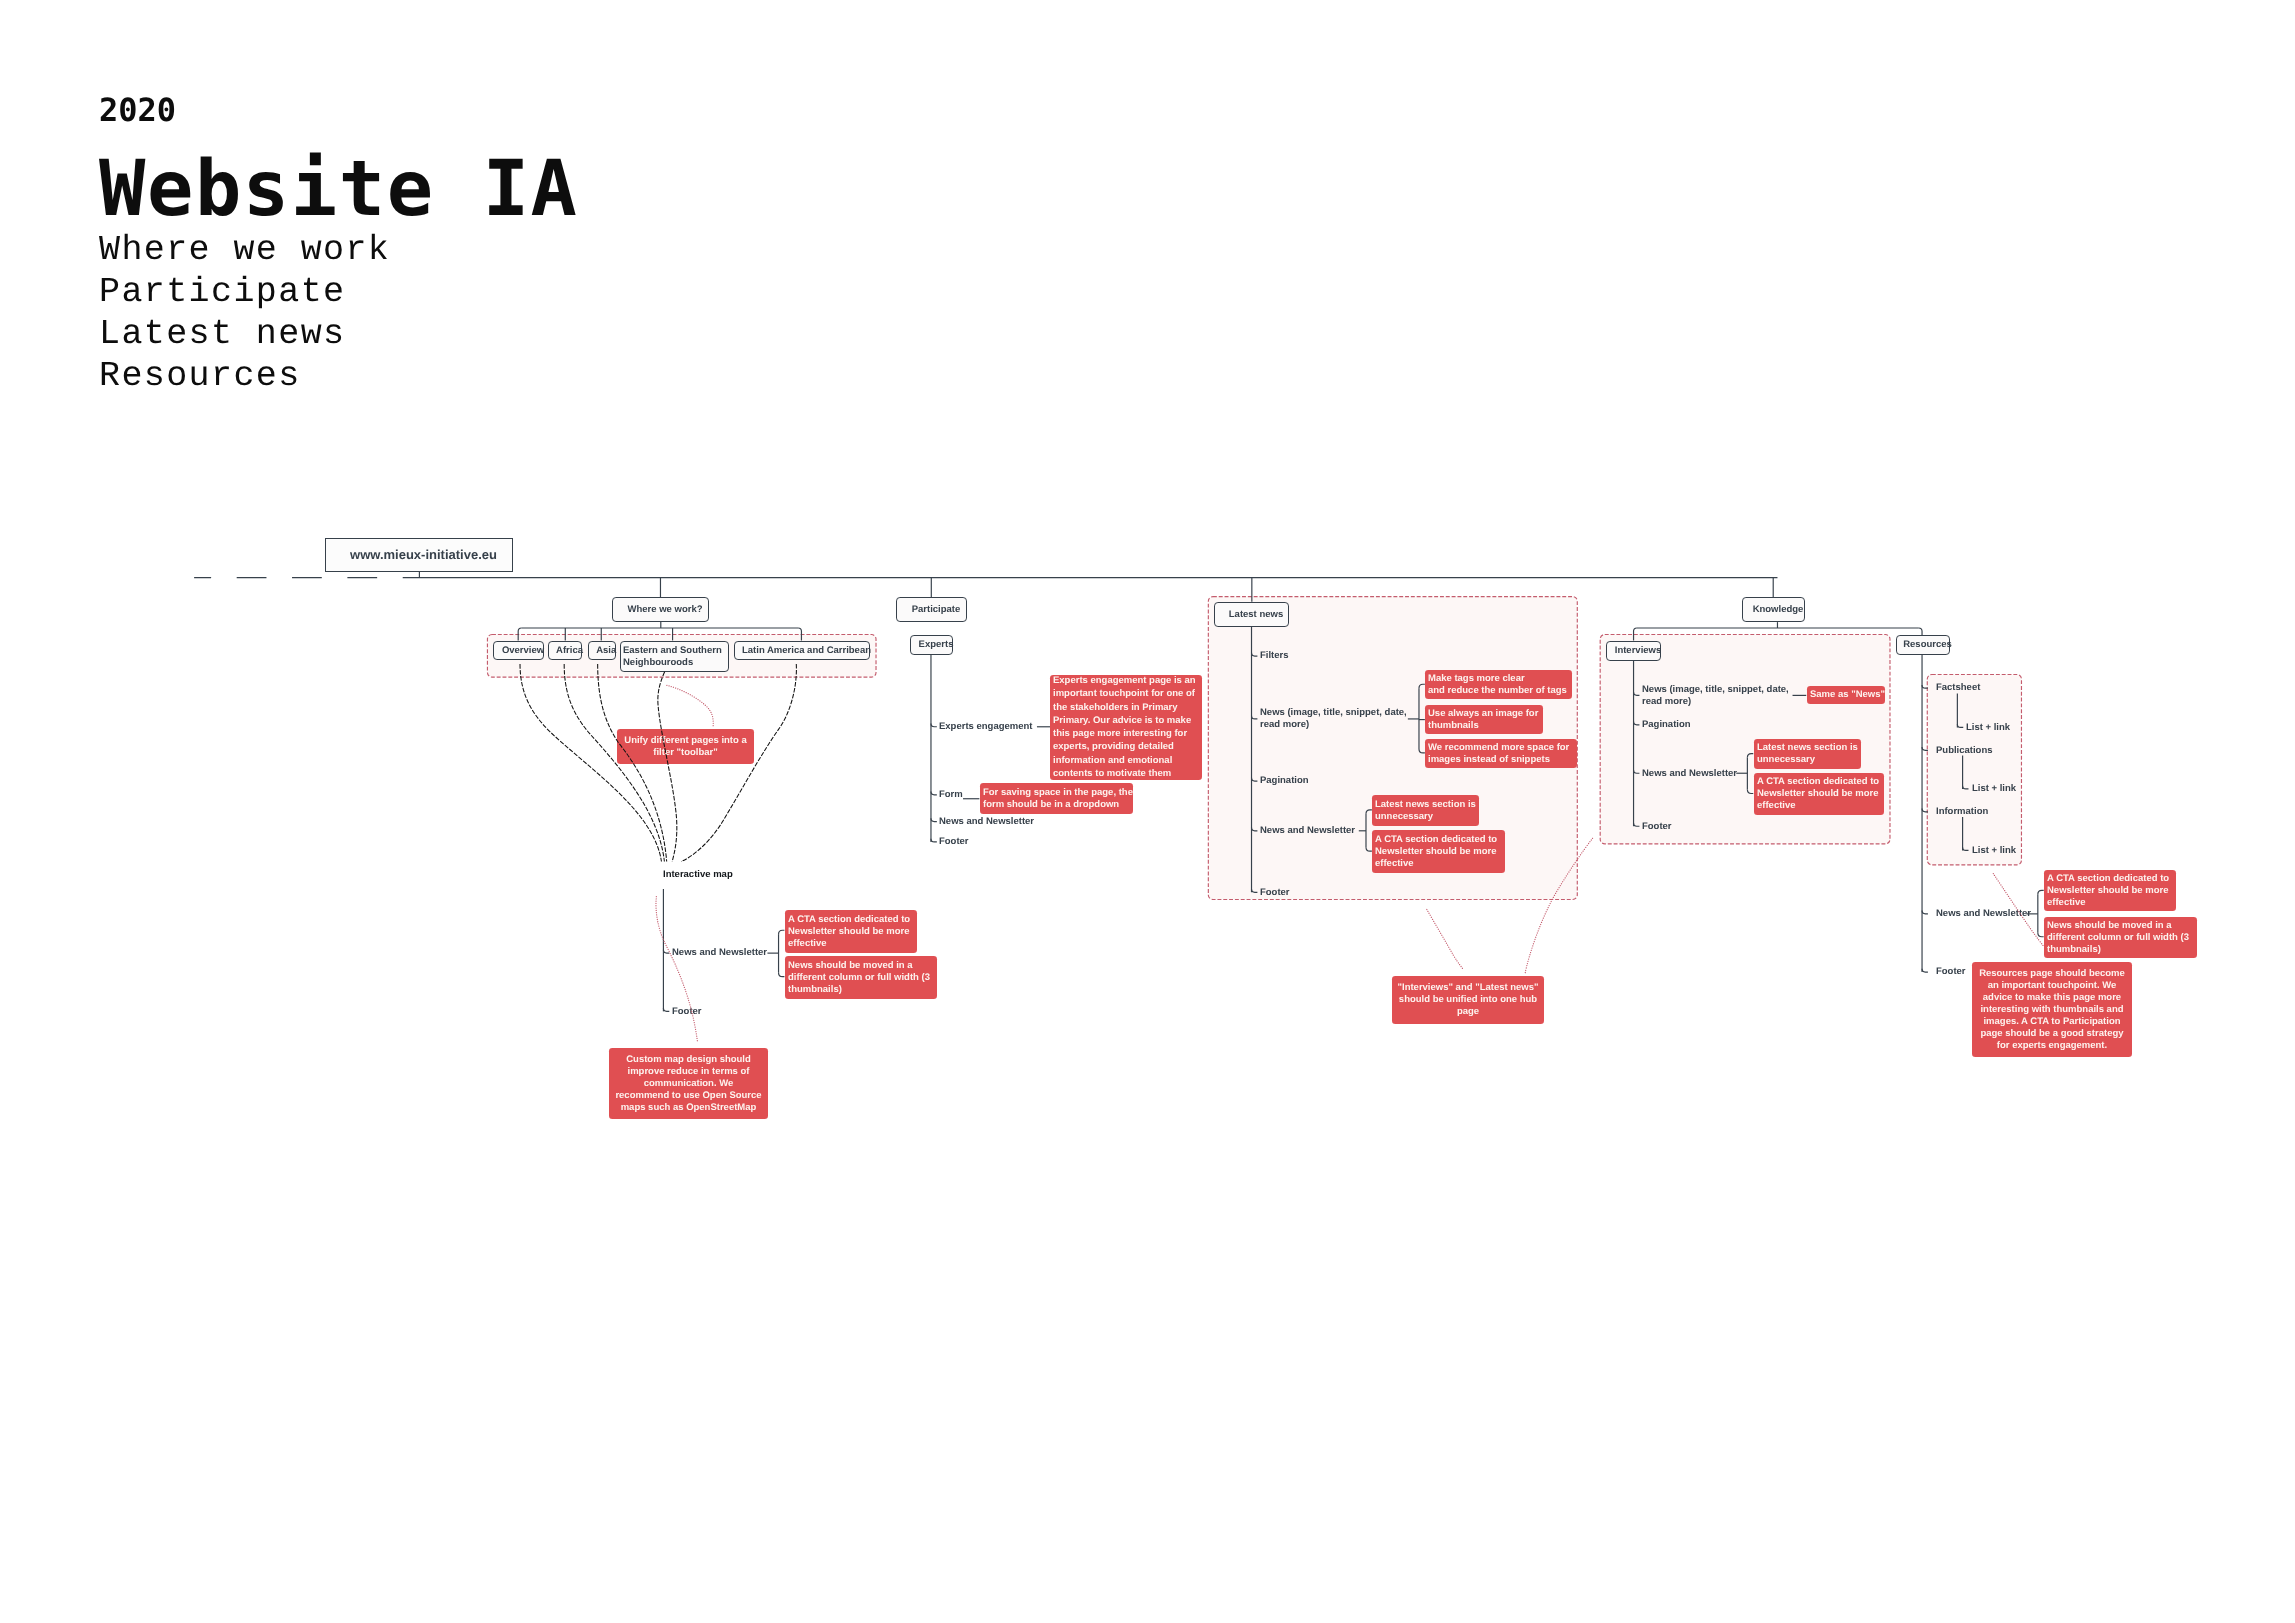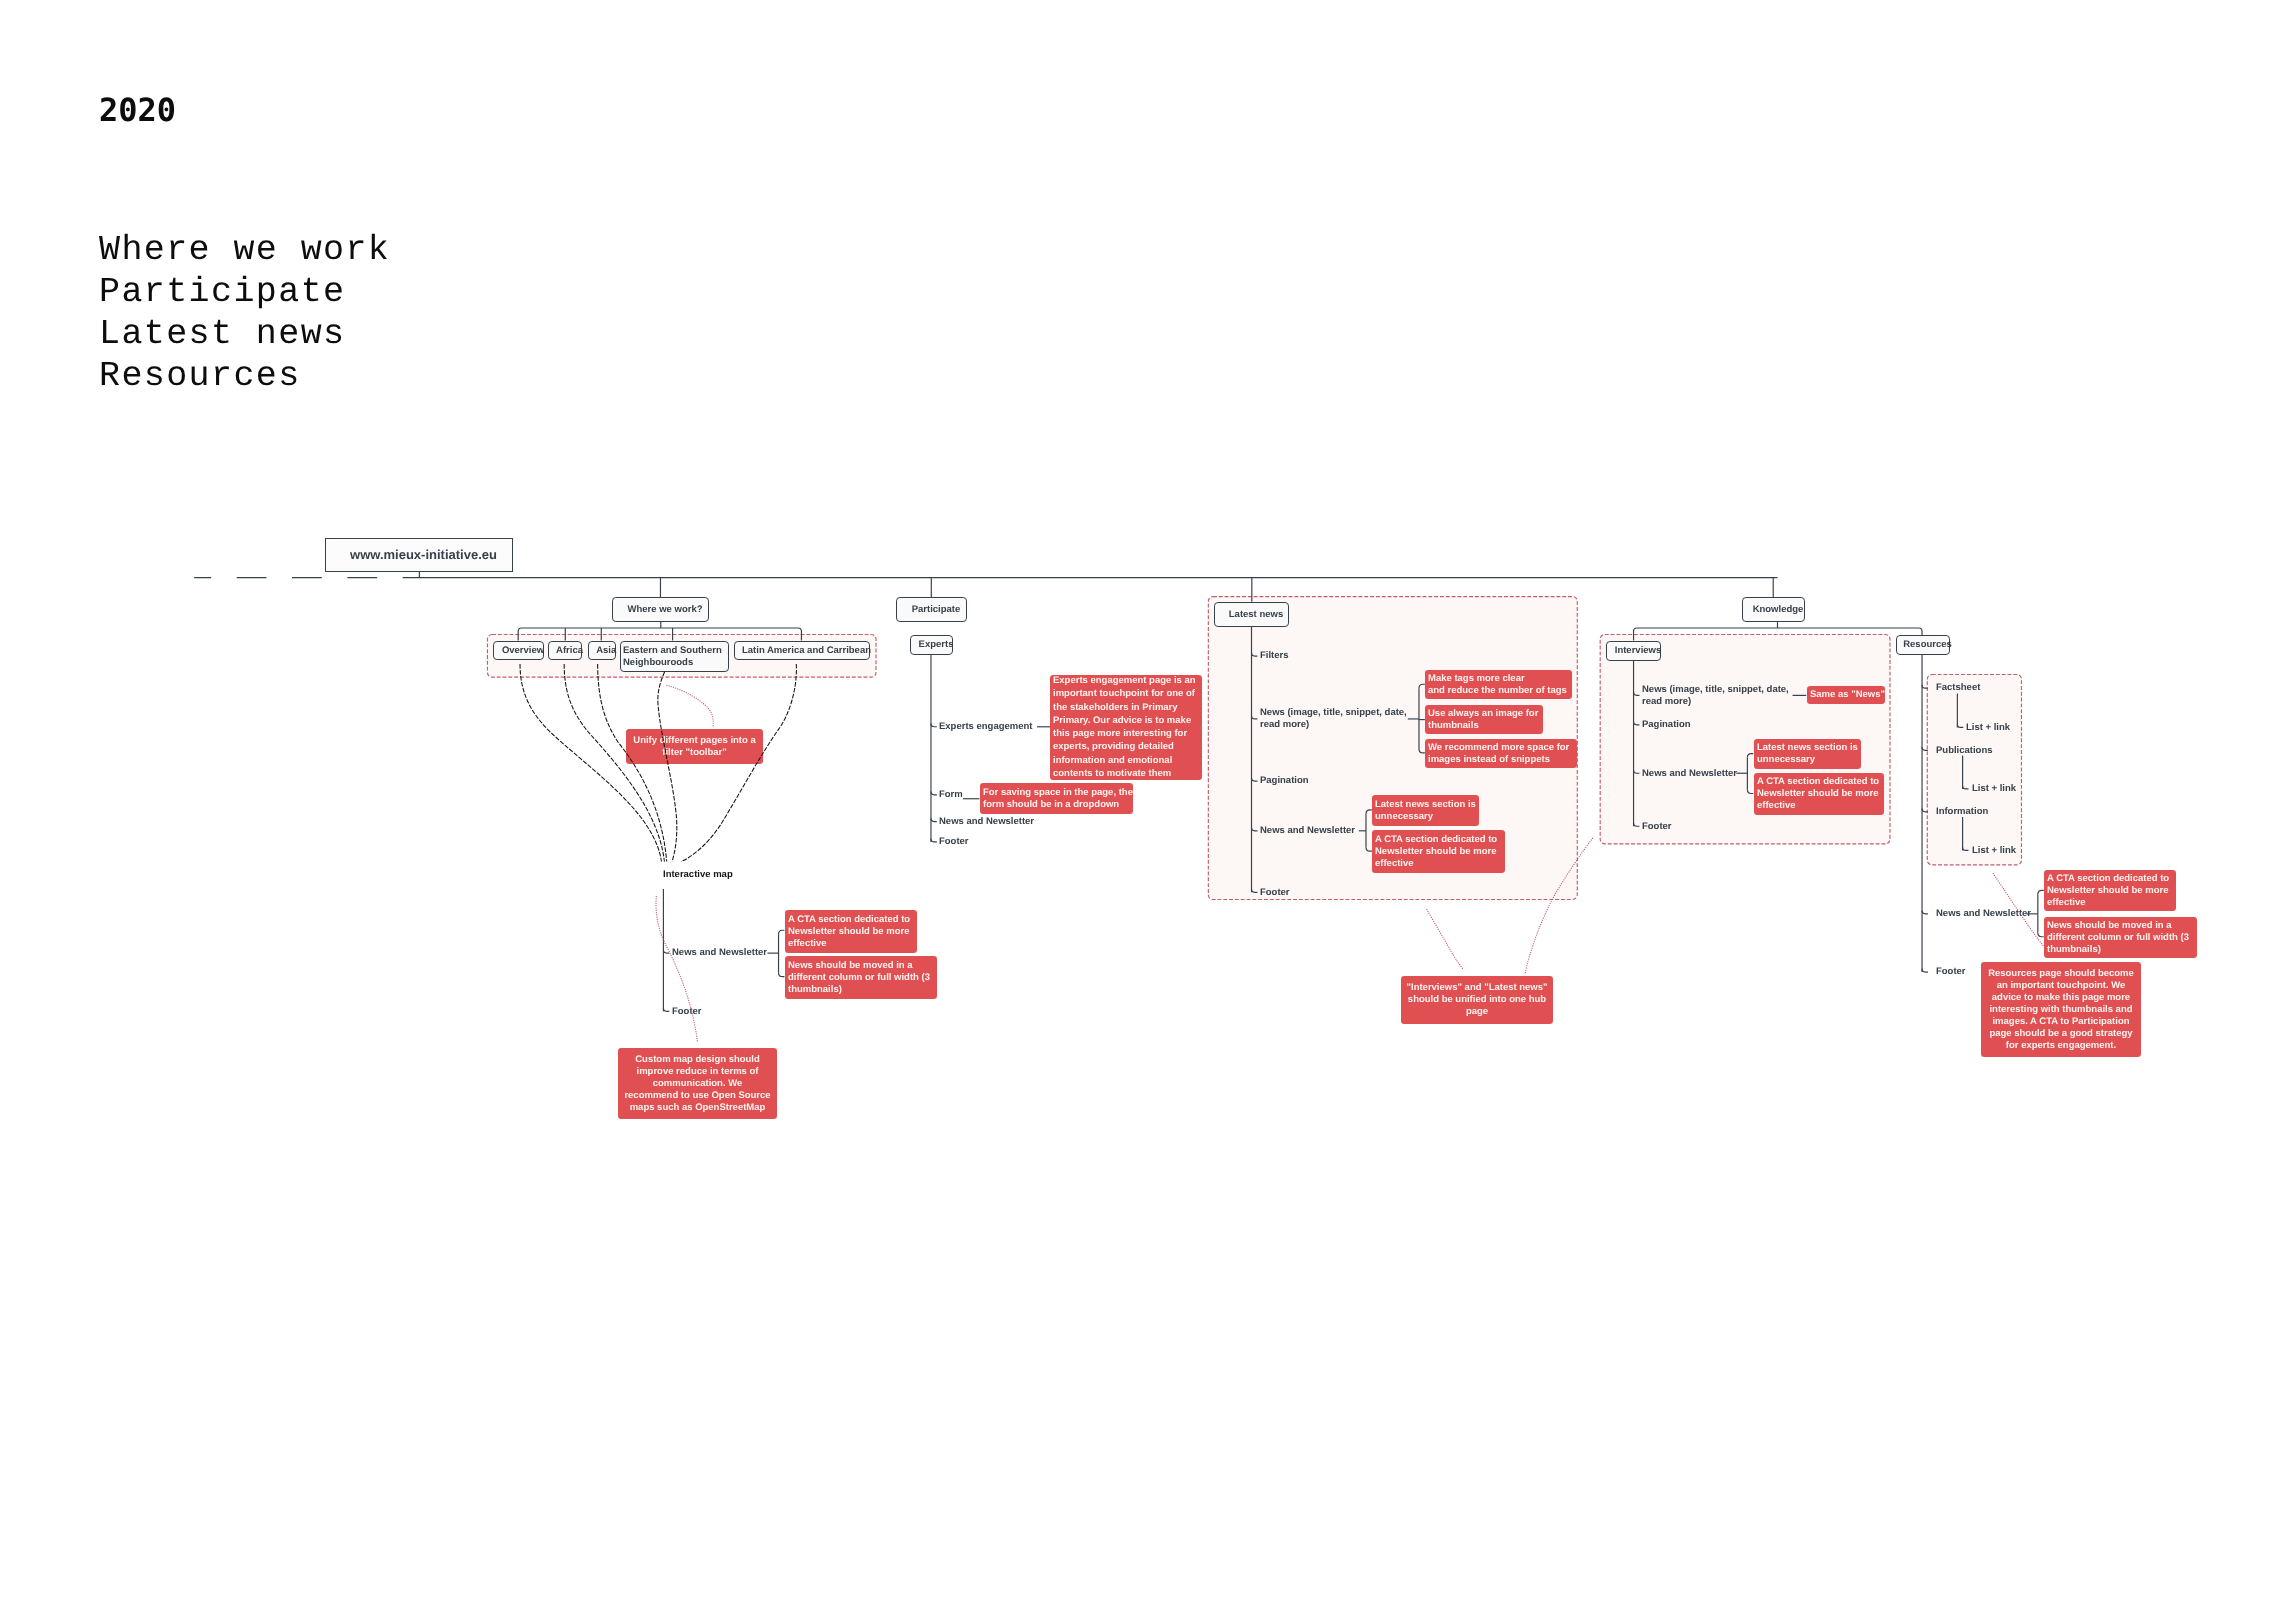--- a/index.html
+++ b/index.html
@@ -20,27 +20,28 @@
         font-size:9.5px;line-height:12px;display:flex;flex-direction:column;
         align-items:center;justify-content:center;text-align:center;white-space:nowrap;padding-left:9px;}
   .node.lft{align-items:flex-start;text-align:left;padding-left:2px;}
   .node.root{border-radius:0;background:#fcfcfc;border-width:1.3px;font-size:13px;}
   .lbl{position:absolute;color:#37414b;font-weight:700;font-size:9.5px;
        line-height:12px;white-space:nowrap;}
   .lbl.map{color:#14181c;padding-left:36px;}
   .cmt{position:absolute;box-sizing:border-box;background:#e04f52;color:#fdf2ee;
        border-radius:3.3px;font-weight:700;font-size:9.5px;line-height:12px;
        padding:0 3px;display:flex;flex-direction:column;justify-content:center;white-space:nowrap;}
-  .cmt.ctr{align-items:center;text-align:center;margin-left:9px;}
+  .cmt.ctr{align-items:center;text-align:center;}
 </style>
 </head>
 <body>
 
 <div id="page">
   <div class="ttl-year">2020</div>
+  <div class="ttl-main">Website IA</div>
   <div class="ttl-sub">
       <div>Where we work</div>
       <div>Participate</div>
       <div>Latest news</div>
       <div>Resources</div>
     </div>
   <svg id="canvas" viewBox="0 0 3508 2481" width="2295" height="1623">
       <rect x="745" y="970" width="594" height="65" rx="7" fill="#fdf7f6" stroke="#c45c6d" stroke-width="1.75" stroke-dasharray="6 2.9"></rect>
       <rect x="1847" y="912" width="564" height="463" rx="7" fill="#fdf7f6" stroke="#c45c6d" stroke-width="1.75" stroke-dasharray="6 2.9"></rect>
       <rect x="2446" y="970" width="443" height="320" rx="7" fill="#fdf7f6" stroke="#c45c6d" stroke-width="1.75" stroke-dasharray="6 2.9"></rect>

